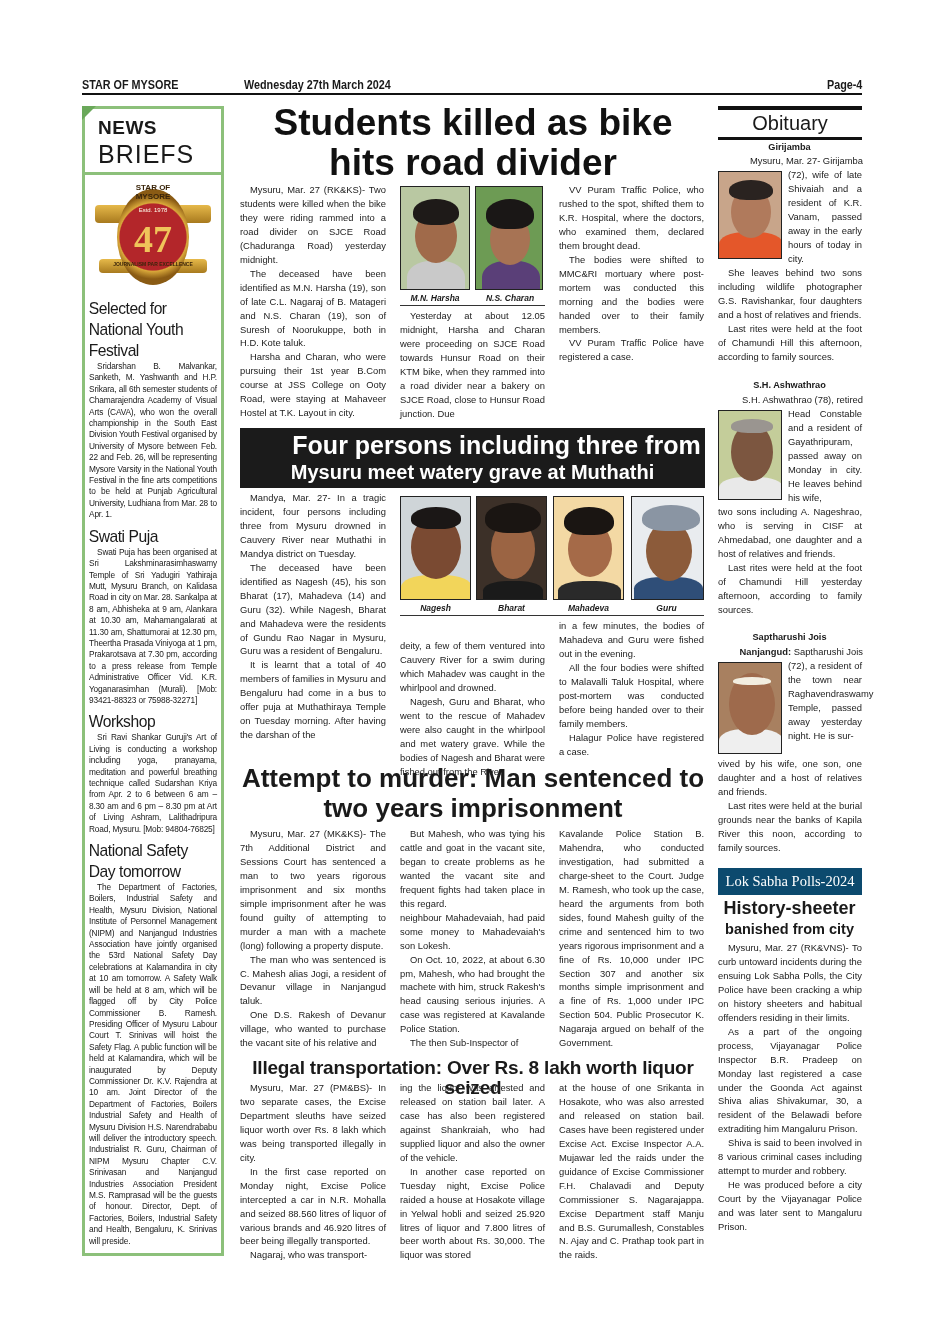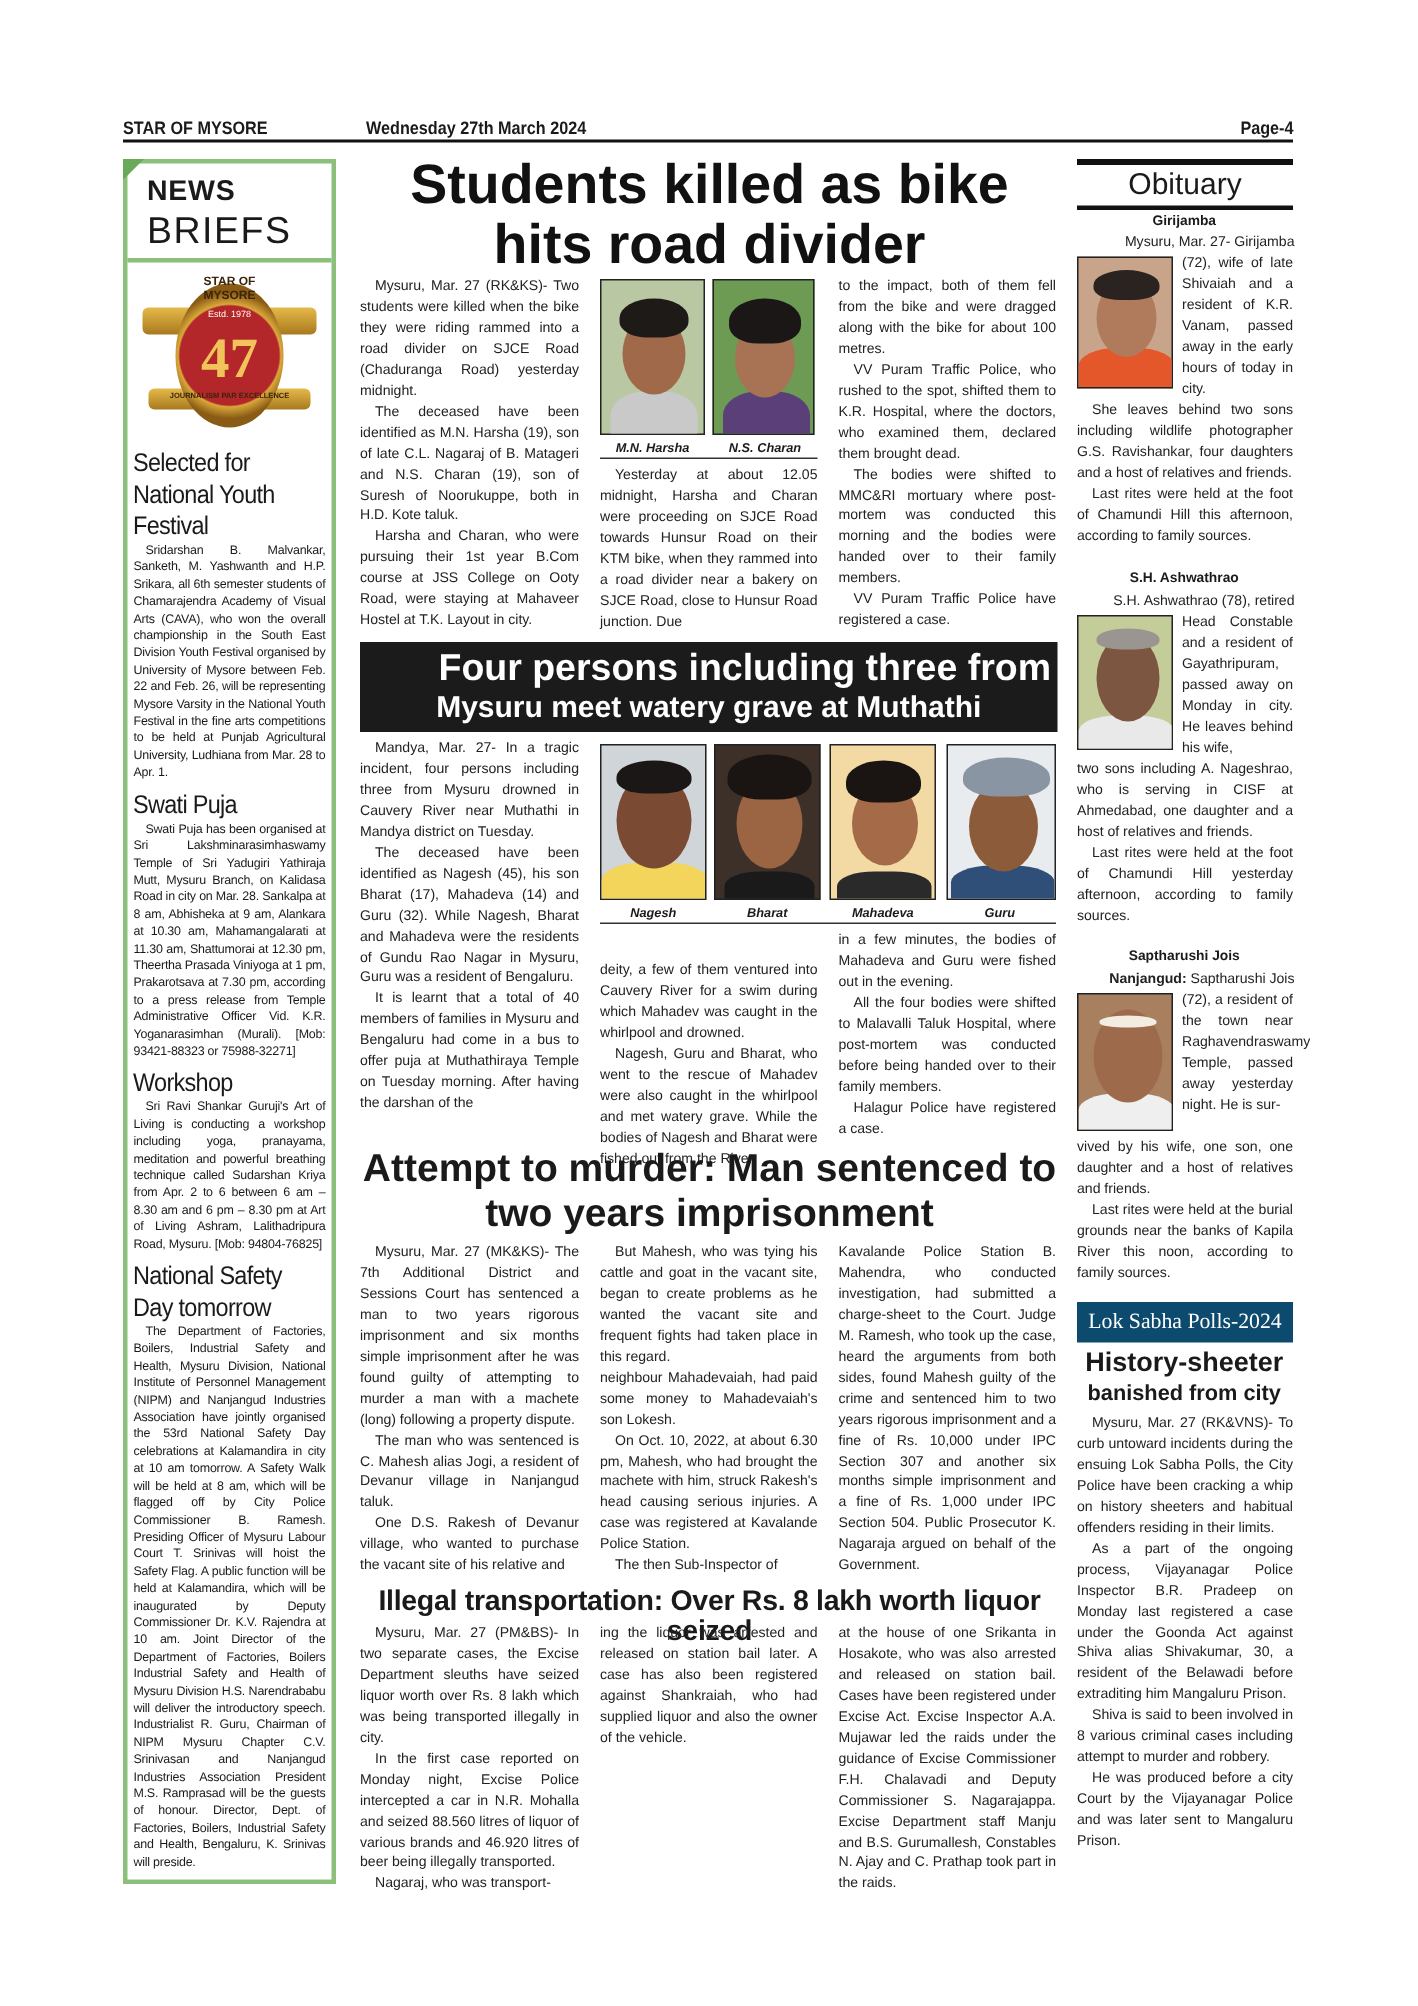--- a/index.html
+++ b/index.html
@@ -106,21 +106,20 @@
   <div class="hair" style="left:10px; top:12px; width:48px; height:30px; background:#1a1716;"></div>
 </div>
 <div class="cap" style="left:400px; top:293px; width:70px;">M.N. Harsha</div>
 <div class="cap" style="left:475px; top:293px; width:70px;">N.S. Charan</div>
 <div class="capline" style="left:400px; top:305px; width:145px;"></div>
 
 <div class="col" style="left:400px; top:309px; width:145px;">
   <p>Yesterday at about 12.05 midnight, Harsha and Charan were proceeding on SJCE Road towards Hunsur Road on their KTM bike, when they rammed into a road divider near a bakery on SJCE Road, close to Hunsur Road junction. Due</p>
 </div>
 <div class="col" style="left:559px; top:183px; width:145px;">
-  <p style="text-indent:0">to the impact, both of them fell from the bike and were dragged along with the bike for about 100 metres.</p>
   <p>VV Puram Traffic Police, who rushed to the spot, shifted them to K.R. Hospital, where the doctors, who examined them, declared them brought dead.</p>
   <p>The bodies were shifted to MMC&amp;RI mortuary where post-mortem was conducted this morning and the bodies were handed over to their family members.</p>
   <p>VV Puram Traffic Police have registered a case.</p>
 </div>
 
 <div class="h2">
   <div class="l1">Four persons including three from</div>
   <div class="l2">Mysuru meet watery grave at Muthathi</div>
 </div>
 
@@ -183,20 +182,21 @@
 </div>
 
 <div class="h4">Illegal transportation: Over Rs. 8 lakh worth liquor seized</div>
 <div class="col" style="left:240px; top:1081px; width:146px;">
   <p>Mysuru, Mar. 27 (PM&amp;BS)- In two separate cases, the Excise Department sleuths have seized liquor worth over Rs. 8 lakh which was being transported illegally in city.</p>
   <p>In the first case reported on Monday night, Excise Police intercepted a car in N.R. Mohalla and seized 88.560 litres of liquor of various brands and 46.920 litres of beer being illegally transported.</p>
   <p>Nagaraj, who was transport-</p>
 </div>
 <div class="col" style="left:400px; top:1081px; width:145px;">
   <p style="text-indent:0">ing the liquor was arrested and released on station bail later. A case has also been registered against Shankraiah, who had supplied liquor and also the owner of the vehicle.</p>
+  <p>In another case reported on Tuesday night, Excise Police raided a house at Hosakote village in Yelwal hobli and seized 25.920 litres of liquor and 7.800 litres of beer worth about Rs. 30,000. The liquor was stored</p>
 </div>
 <div class="col" style="left:559px; top:1081px; width:145px;">
   <p style="text-indent:0">at the house of one Srikanta in Hosakote, who was also arrested and released on station bail. Cases have been registered under Excise Act. Excise Inspector A.A. Mujawar led the raids under the guidance of Excise Commissioner F.H. Chalavadi and Deputy Commissioner S. Nagarajappa. Excise Department staff Manju and B.S. Gurumallesh, Constables N. Ajay and C. Prathap took part in the raids.</p>
 </div>
 
 <div class="obit-h">Obituary</div>
 
 <div class="on" style="top:142px;">Girijamba</div>
 <div class="ob" style="left:718px; top:154px; width:145px; text-align:right;">Mysuru, Mar. 27- Girijamba</div>
 <div class="photo face" style="left:718px; top:171px; width:64px; height:88px; background:#c8a58a;">

